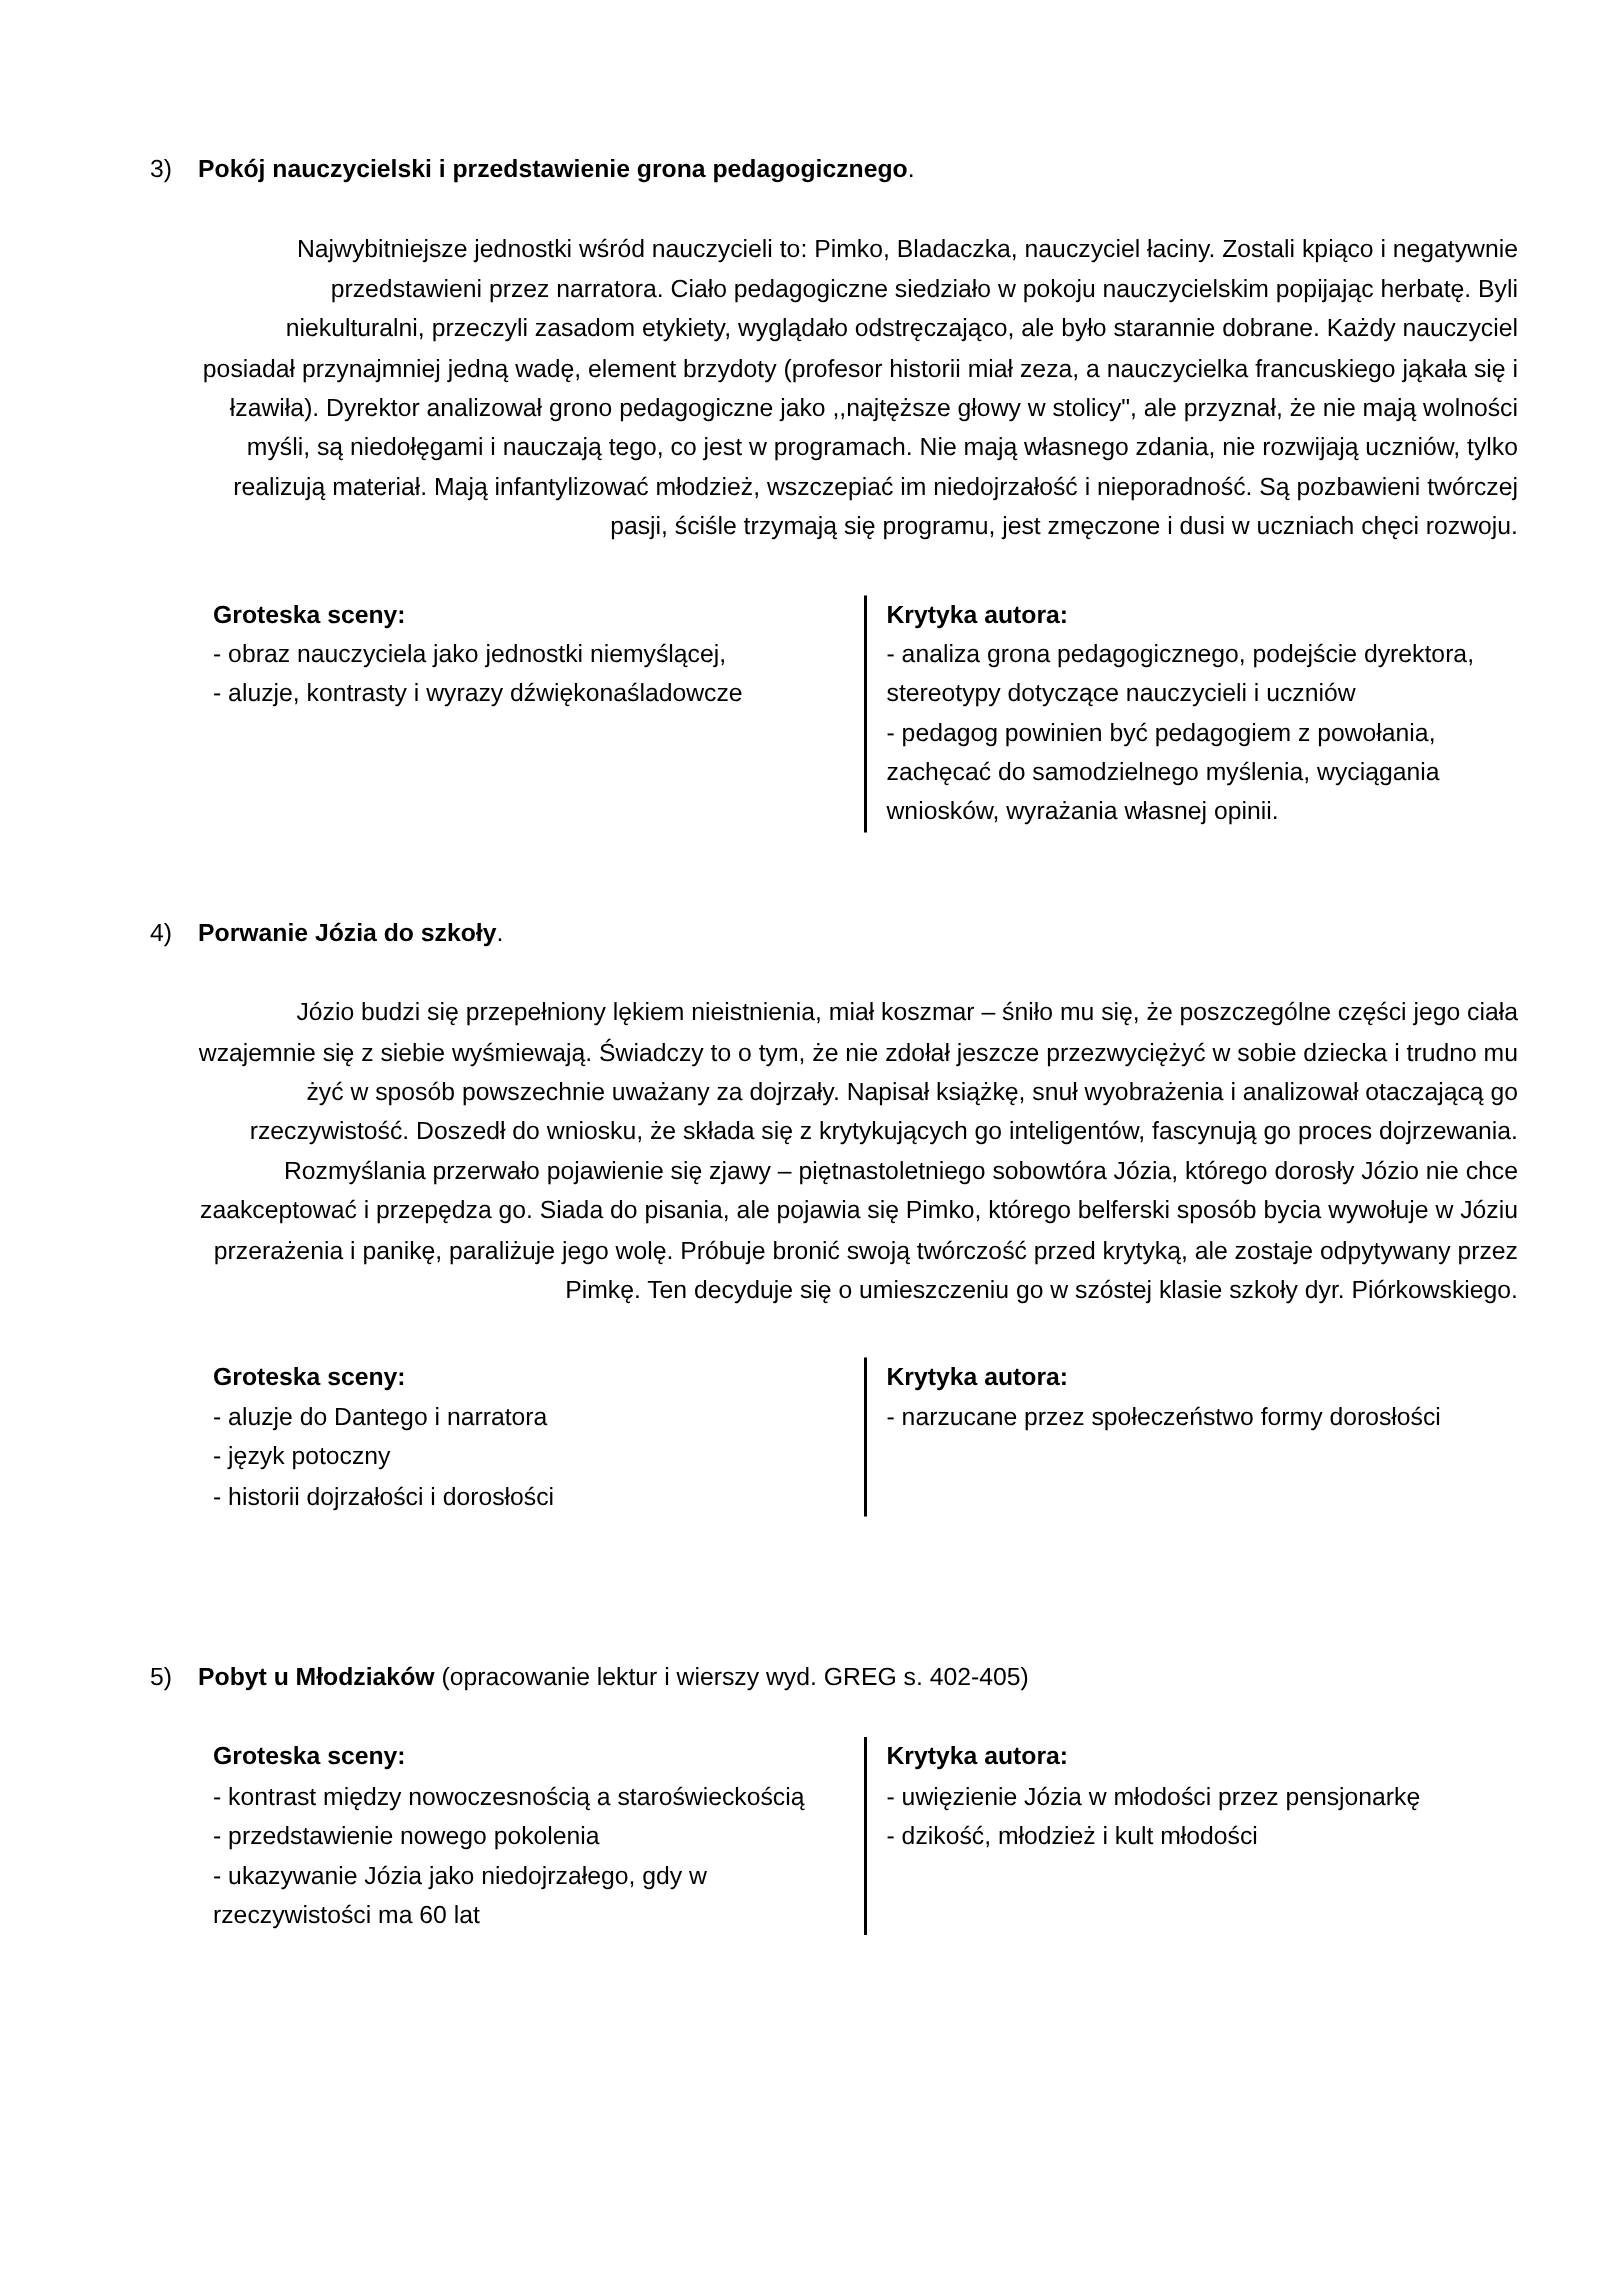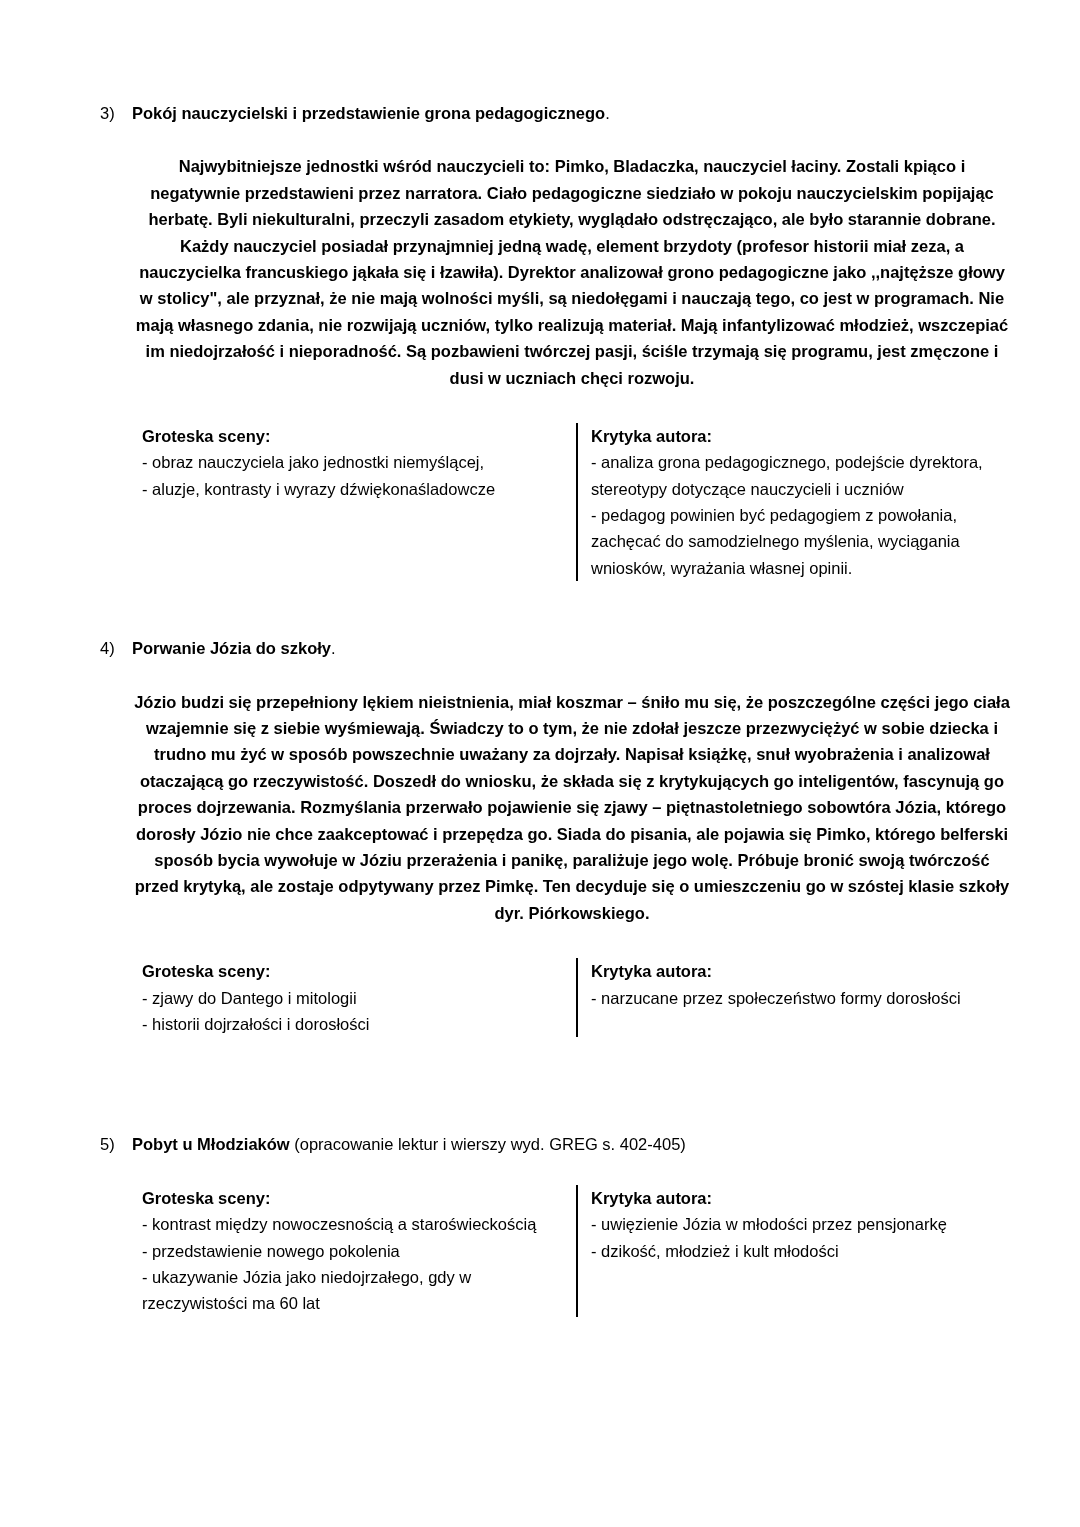--- a/index.html
+++ b/index.html
@@ -29,23 +29,22 @@
   }
   .heading .num {
     width: 32px;
     flex: 0 0 32px;
   }
   .heading b { font-weight: 700; }
 
   .para {
     margin: 0 0 32px 32px;
     max-width: 880px;
-    text-align: center;
+    text-align: right;
     white-space: normal;
-    font-weight: bold;
   }
 
   .table {
     display: flex;
     align-items: stretch;
     margin-left: 42px;
   }
   .col {
     box-sizing: border-box;
   }
@@ -90,21 +89,22 @@
 
   <section class="sec">
     <div class="heading">
       <span class="num">4)</span>
       <span class="htext"><b>Porwanie Józia do szkoły</b><span>.</span></span>
     </div>
     <p class="para">Józio budzi się przepełniony lękiem nieistnienia, miał koszmar – śniło mu się, że poszczególne części jego ciała wzajemnie się z siebie wyśmiewają. Świadczy to o tym, że nie zdołał jeszcze przezwyciężyć w sobie dziecka i trudno mu żyć w sposób powszechnie uważany za dojrzały. Napisał książkę, snuł wyobrażenia i analizował otaczającą go rzeczywistość. Doszedł do wniosku, że składa się z krytykujących go inteligentów, fascynują go proces dojrzewania. Rozmyślania przerwało pojawienie się zjawy – piętnastoletniego sobowtóra Józia, którego dorosły Józio nie chce zaakceptować i przepędza go. Siada do pisania, ale pojawia się Pimko, którego belferski sposób bycia wywołuje w Józiu przerażenia i panikę, paraliżuje jego wolę. Próbuje bronić swoją twórczość przed krytyką, ale zostaje odpytywany przez Pimkę. Ten decyduje się o umieszczeniu go w szóstej klasie szkoły dyr. Piórkowskiego.</p>
     <div class="table">
       <div class="col left">
         <div class="colhead">Groteska sceny:</div>
-        <div class="item">- zjawy do Dantego i mitologii</div>
+        <div class="item">- aluzje do Dantego i narratora</div>
+        <div class="item">- język potoczny</div>
         <div class="item">- historii dojrzałości i dorosłości</div>
       </div>
       <div class="col right">
         <div class="colhead">Krytyka autora:</div>
         <div class="item">- narzucane przez społeczeństwo formy dorosłości</div>
       </div>
     </div>
   </section>
 
   <section class="sec sec-last">

